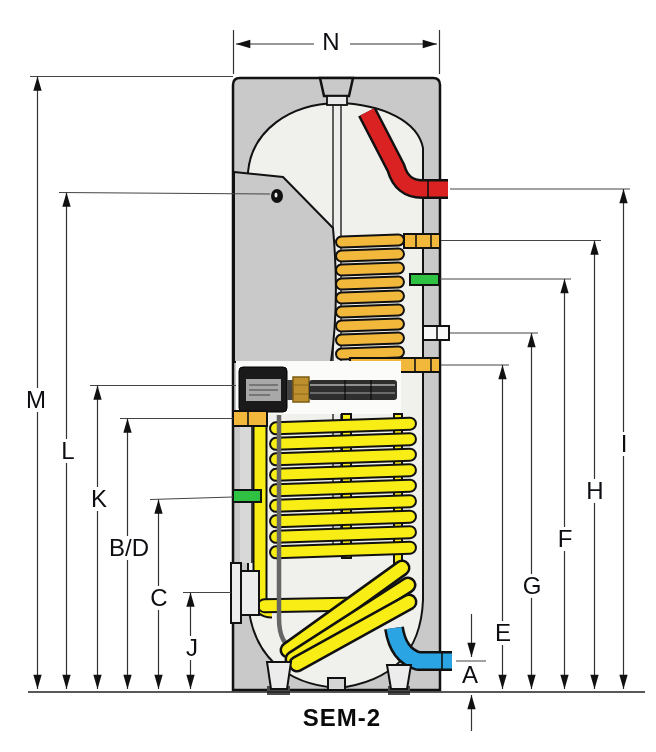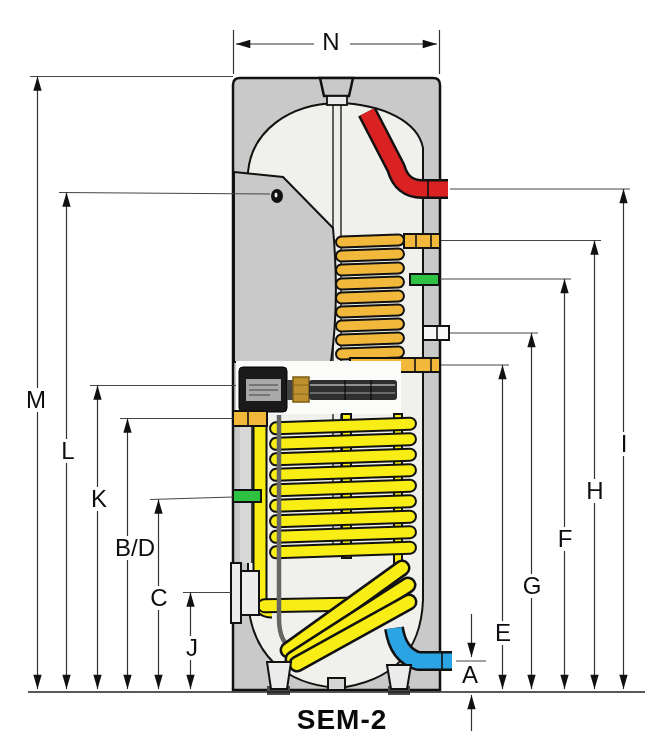--- a/index.html
+++ b/index.html
@@ -1,21 +1,21 @@
 <!DOCTYPE html>
 <html style="--insulation-gray: #c9c9c9; --vessel-white: #f0f0ed; --upper-coil-amber: #f2b83b; --lower-coil-yellow: #f8ee15; --hot-outlet-red: #db2222; --cold-inlet-blue: #2ba4e4; --sensor-green: #2fc141;"><head>
 <meta charset="utf-8">
 <style>
   html,body{margin:0;padding:0;background:#fff;}
   #stage{position:relative;width:656px;height:752px;background:#fff;overflow:hidden;
          font-family:"Liberation Sans",sans-serif;}
   #stage svg{position:absolute;left:0;top:0;}
   .dim-label{position:absolute;transform:translateX(-50%);font-size:24px;line-height:1;
              color:#0d0d12;background:#fff;padding:0 2px;white-space:nowrap;}
-  .model-label{position:absolute;transform:translateX(-50%);font-size:28px;font-weight:bold;
+  .model-label{position:absolute;transform:translateX(-50%);font-size:24px;font-weight:bold;
                letter-spacing:1px;color:#0a0a0a;}
   
   .shell{fill:var(--insulation-gray,#c9c9c9);stroke:#111;stroke-width:2.5;}
   .vessel{fill:var(--vessel-white,#f0f0ed);stroke:#111;stroke-width:2;}
   .wedge{fill:var(--insulation-gray,#c9c9c9);stroke:#111;stroke-width:2;}
   .amber{fill:var(--upper-coil-amber,#f2b83b);stroke:#111;stroke-width:2;}
   .bright{fill:var(--lower-coil-yellow,#f8ee15);stroke:#111;stroke-width:2;}
   .green{fill:var(--sensor-green,#2fc141);stroke:#111;stroke-width:2;}
   .whitefit{fill:#f7f7f7;stroke:#111;stroke-width:2;}
   .dim{stroke:#333;stroke-width:1.2;fill:none;}
@@ -197,21 +197,21 @@
     <line class="dim" x1="471.5" y1="731" x2="471.5" y2="695" marker-end="url(#ah)"></line>
   </g>
 
   <line class="ground" x1="28" y1="692" x2="645" y2="692"></line>
 </svg>
 
 <div class="dim-label" style="left:331px;top:30px">N</div>
 <div class="dim-label" style="left:36px;top:388px">M</div>
 <div class="dim-label" style="left:68px;top:439px">L</div>
 <div class="dim-label" style="left:99px;top:487px">K</div>
-<div class="dim-label" style="left:135px;top:536px">B/D</div>
+<div class="dim-label" style="left:129px;top:536px">B/D</div>
 <div class="dim-label" style="left:159px;top:586px">C</div>
 <div class="dim-label" style="left:192px;top:636px">J</div>
 <div class="dim-label" style="left:624px;top:432px">I</div>
 <div class="dim-label" style="left:595px;top:479px">H</div>
 <div class="dim-label" style="left:565px;top:527px">F</div>
 <div class="dim-label" style="left:532px;top:574px">G</div>
 <div class="dim-label" style="left:503px;top:621px">E</div>
 <div class="dim-label" style="left:470px;top:663px">A</div>
 <div class="model-label" style="left:342px;top:704px">SEM-2</div>
 

